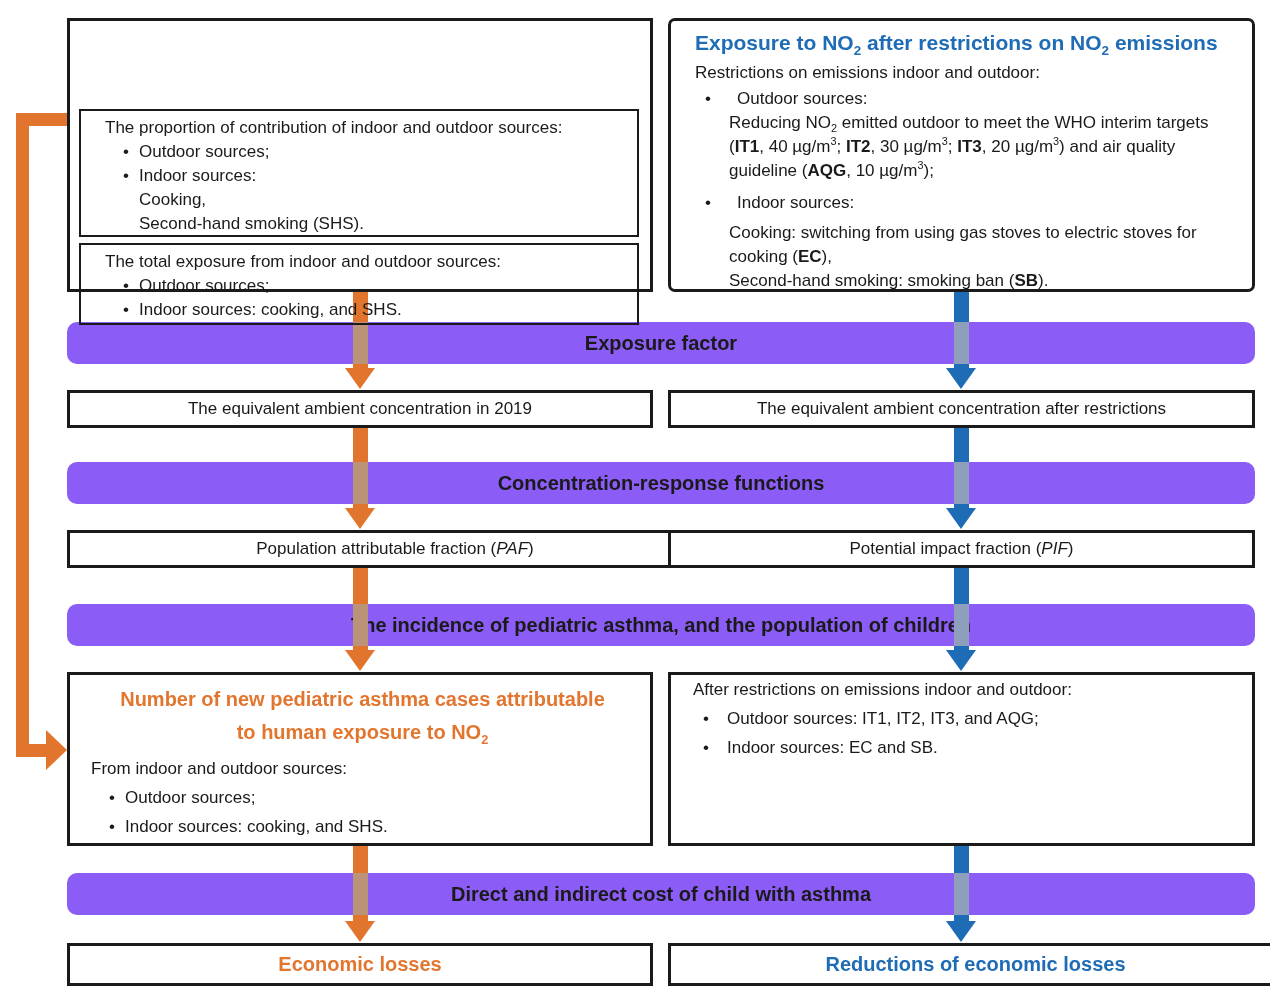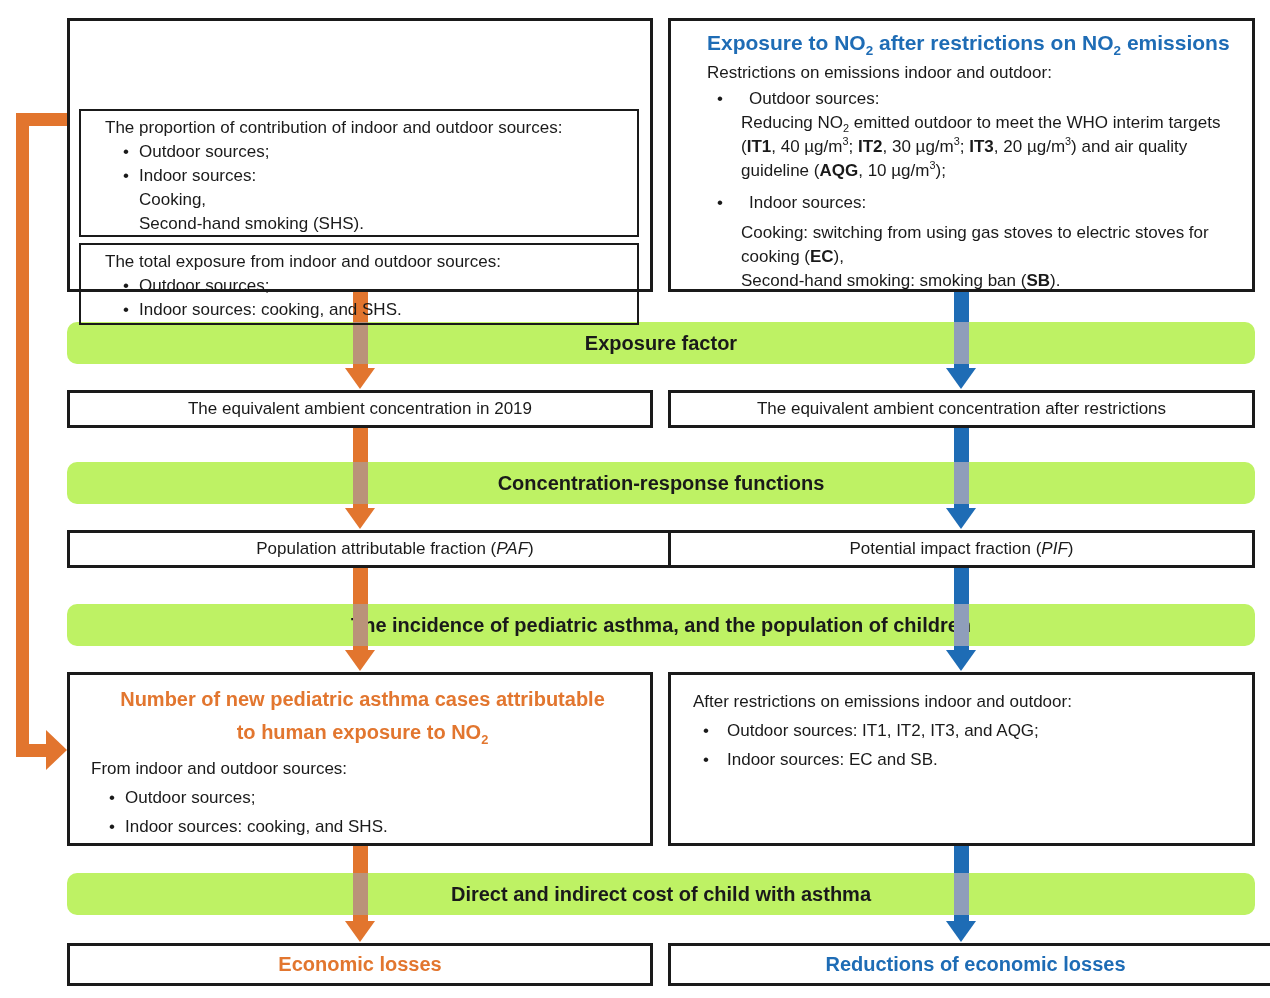--- a/index.html
+++ b/index.html
@@ -3,21 +3,21 @@
 <meta charset="utf-8">
 <style>
   html,body{margin:0;padding:0;background:#ffffff;}
   #canvas{
     position:relative;width:1270px;height:998px;background:#ffffff;
     font-family:"Liberation Sans",sans-serif;color:#1a1a1a;overflow:hidden;
   }
   .box{position:absolute;box-sizing:border-box;background:#ffffff;border:3px solid #1a1a1a;}
   .panel{position:absolute;box-sizing:border-box;border:2px solid #1a1a1a;padding:5px 24px;font-size:17px;line-height:24px;margin-top:43px;}
   .band{
-    position:absolute;left:67px;width:1188px;height:42px;background:#bef264;border-radius:10px;
+    position:absolute;left:67px;width:1188px;height:42px;background:#8b5cf6;border-radius:10px;
     display:flex;align-items:center;justify-content:center;
     font-size:20px;font-weight:bold;color:#1a1a1a;z-index:3;
   }
   .boxtitle{font-size:21px;font-weight:bold;text-align:center;}
   .orange-text{color:#e2762f;}
   .blue-text{color:#1e6cb5;}
   .rowbox{display:flex;align-items:center;justify-content:center;font-size:17px;z-index:4;}
   .bigtitle{font-size:20px;font-weight:bold;text-align:center;line-height:33px;margin-top:8px;}
   .bodytext{font-size:17px;line-height:24px;}
   .bullet-row{display:flex;}
@@ -110,21 +110,21 @@
         <span class="dot">•</span>
         <span class="btxt">Outdoor sources;</span>
       </div>
       <div class="bullet-row">
         <span class="dot">•</span>
         <span class="btxt">Indoor sources: cooking, and SHS.</span>
       </div>
     </div>
   </div>
 
-  <div class="box" style="left:668px;top:18px;width:587px;height:274px;z-index:5;padding:10px 16px 0 36px;">
+  <div class="box" style="left:668px;top:18px;width:587px;height:274px;z-index:5;padding:10px 16px 0 24px;border-radius:7px;">
     <div class="boxtitle blue-text" style="text-align:left;"><span>Exposure to NO</span><sub>2</sub><span> after restrictions on NO</span><sub>2</sub><span> emissions</span></div>
     <div class="bodytext" style="margin-top:6px;">
       <div>Restrictions on emissions indoor and outdoor:</div>
       <div class="bullet-row" style="margin-top:2px;">
         <span class="dot" style="padding-left:10px;">•</span>
         <span class="btxt" style="padding-left:8px;">Outdoor sources:</span>
       </div>
       <div style="padding-left:34px;"><span>Reducing NO</span><sub>2</sub><span> emitted outdoor to meet the WHO interim targets (</span><b>IT1</b><span>, 40 µg/m</span><sup>3</sup><span>; </span><b>IT2</b><span>, 30 µg/m</span><sup>3</sup><span>; </span><b>IT3</b><span>, 20 µg/m</span><sup>3</sup><span>) and air quality guideline (</span><b>AQG</b><span>, 10 µg/m</span><sup>3</sup><span>);</span></div>
       <div class="bullet-row" style="margin-top:8px;">
         <span class="dot" style="padding-left:10px;">•</span>
@@ -163,21 +163,21 @@
         <span class="btxt">Outdoor sources;</span>
       </div>
       <div class="bullet-row">
         <span class="dot">•</span>
         <span class="btxt">Indoor sources: cooking, and SHS.</span>
       </div>
     </div>
   </div>
 
   <div class="box" style="left:668px;top:672px;width:587px;height:174px;z-index:5;padding:0 16px 0 22px;">
-    <div class="bodytext" style="margin-top:12px;line-height:29px;">
+    <div class="bodytext" style="margin-top:0;line-height:29px;">
       <div>After restrictions on emissions indoor and outdoor:</div>
       <div class="bullet-row">
         <span class="dot" style="padding-left:10px;">•</span>
         <span class="btxt">Outdoor sources: IT1, IT2, IT3, and AQG;</span>
       </div>
       <div class="bullet-row">
         <span class="dot" style="padding-left:10px;">•</span>
         <span class="btxt">Indoor sources: EC and SB.</span>
       </div>
     </div>

